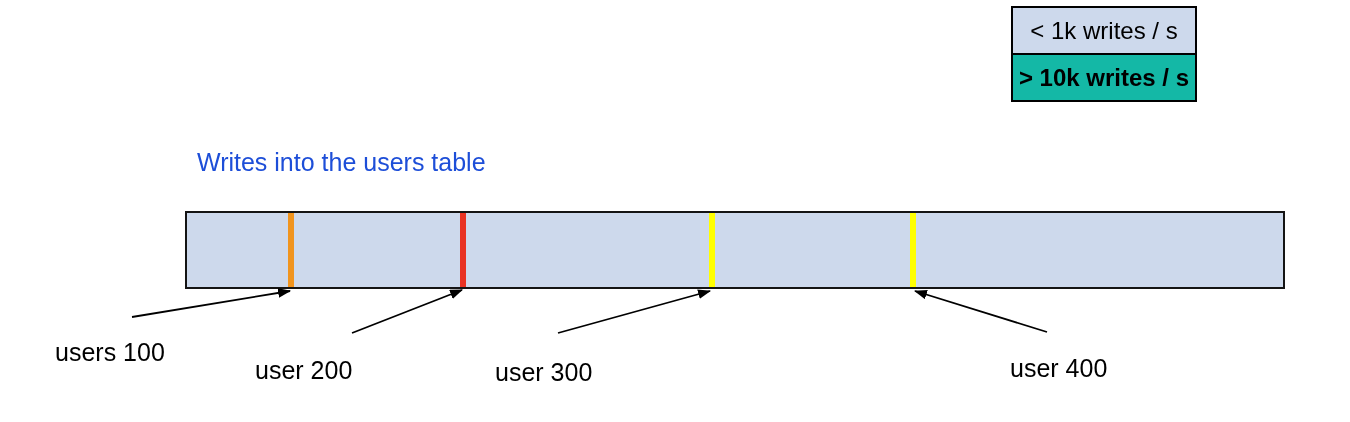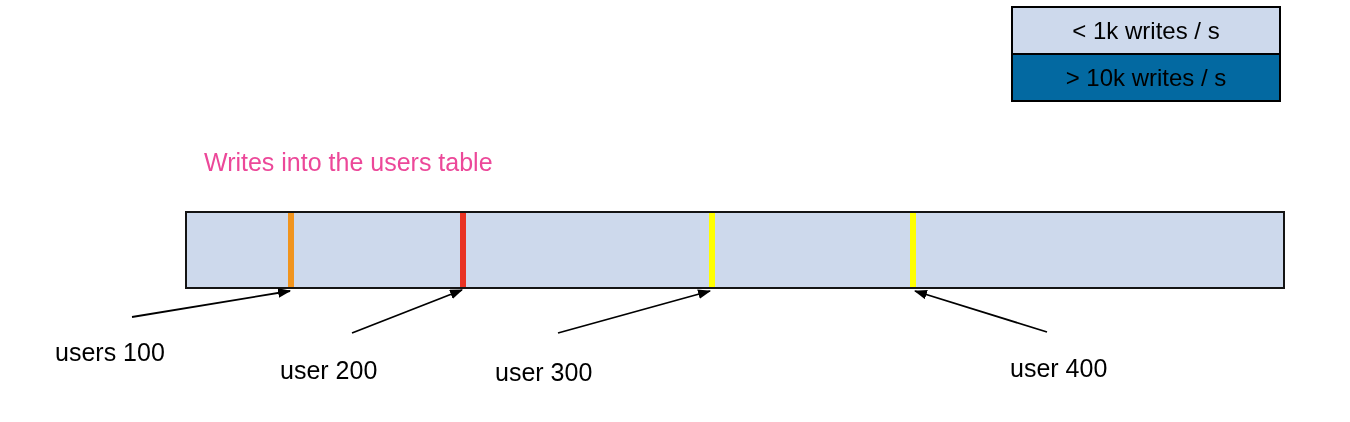--- a/index.html
+++ b/index.html
@@ -10,32 +10,32 @@
   }
   .canvas {
     position: relative;
     width: 1350px;
     height: 422px;
     background: #ffffff;
     overflow: hidden;
   }
   .title {
     position: absolute;
-    left: 204px;
+    left: 197px;
     top: 148px;
     font-size: 25px;
     line-height: 1.15;
-    color: #ec4899;
+    color: #1d4ed8;
     white-space: nowrap;
   }
   .legend {
     position: absolute;
     left: 1011px;
     top: 6px;
-    width: 270px;
+    width: 186px;
     border: 2px solid #000000;
     box-sizing: border-box;
     background: #ffffff;
   }
   .legend-row {
     height: 45px;
     display: flex;
     align-items: center;
     justify-content: center;
     font-size: 24px;
@@ -73,21 +73,21 @@
 </style>
 </head>
 <body>
 
 <div class="canvas">
 
   <div class="title">Writes into the users table</div>
 
   <div class="legend">
       <div class="legend-row" style="background: rgb(205, 217, 236);">&lt; 1k writes / s</div>
-      <div class="legend-row" style="background: #0369a1;">&gt; 10k writes / s</div>
+      <div class="legend-row" style="background: #14b8a6; font-weight: bold;">&gt; 10k writes / s</div>
     </div>
 
   <div class="band" style="left: 185px; top: 211px; width: 1100px; height: 78px; background: rgb(205, 217, 236);">
       <div class="marker" style="left: 101px; width: 6px; background: rgb(240, 148, 30);"></div>
       <div class="marker" style="left: 273px; width: 6px; background: rgb(233, 51, 35);"></div>
       <div class="marker" style="left: 522px; width: 6px; background: rgb(255, 255, 0);"></div>
       <div class="marker" style="left: 723px; width: 6px; background: rgb(255, 255, 0);"></div>
     </div>
 
   <svg class="arrows" viewBox="0 0 1350 422" xmlns="http://www.w3.org/2000/svg">
@@ -97,18 +97,18 @@
       </marker>
     </defs>
   <line x1="132" y1="317" x2="290" y2="291" stroke="#000000" stroke-width="1.8" marker-end="url(#arrowhead)"></line>
       <line x1="352" y1="333" x2="462" y2="290" stroke="#000000" stroke-width="1.8" marker-end="url(#arrowhead)"></line>
       <line x1="558" y1="333" x2="710" y2="291" stroke="#000000" stroke-width="1.8" marker-end="url(#arrowhead)"></line>
       <line x1="1047" y1="332" x2="915" y2="291" stroke="#000000" stroke-width="1.8" marker-end="url(#arrowhead)"></line>
     </svg>
 
   <div>
       <div class="user-label" style="left: 55px; top: 338px;">users 100</div>
-      <div class="user-label" style="left: 280px; top: 356px; text-align: right;">user 200</div>
+      <div class="user-label" style="left: 255px; top: 356px; text-align: right;">user 200</div>
       <div class="user-label" style="left: 495px; top: 358px;">user 300</div>
       <div class="user-label" style="left: 970px; top: 354px; margin-left: 40px;">user 400</div>
     </div>
 
 </div>
 
 </body></html>

